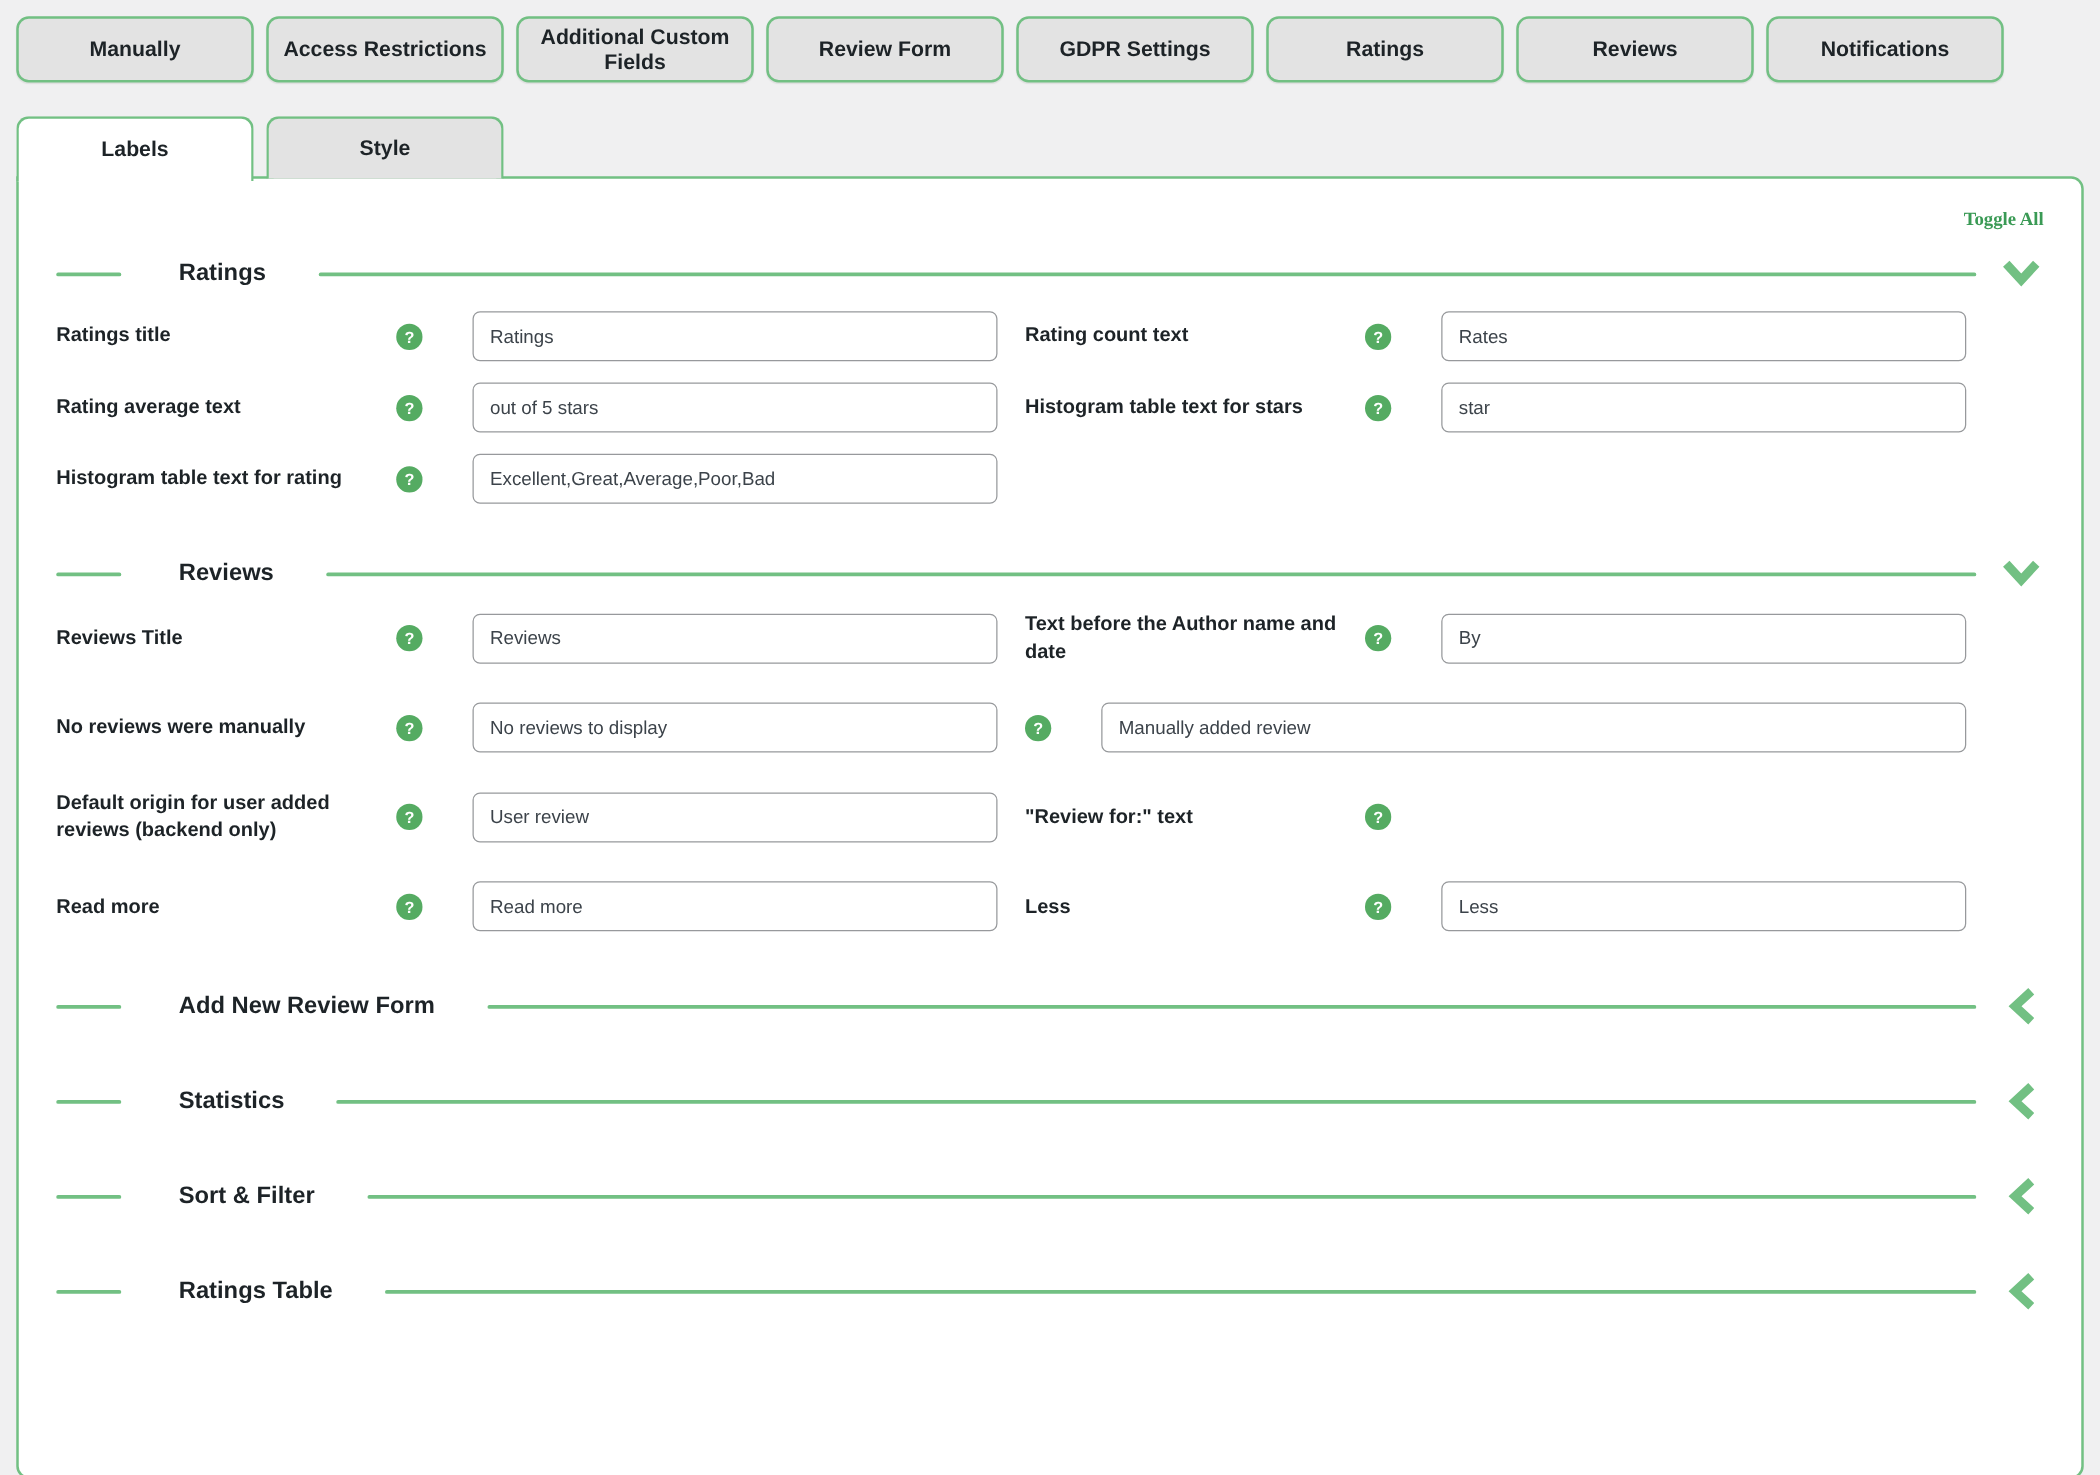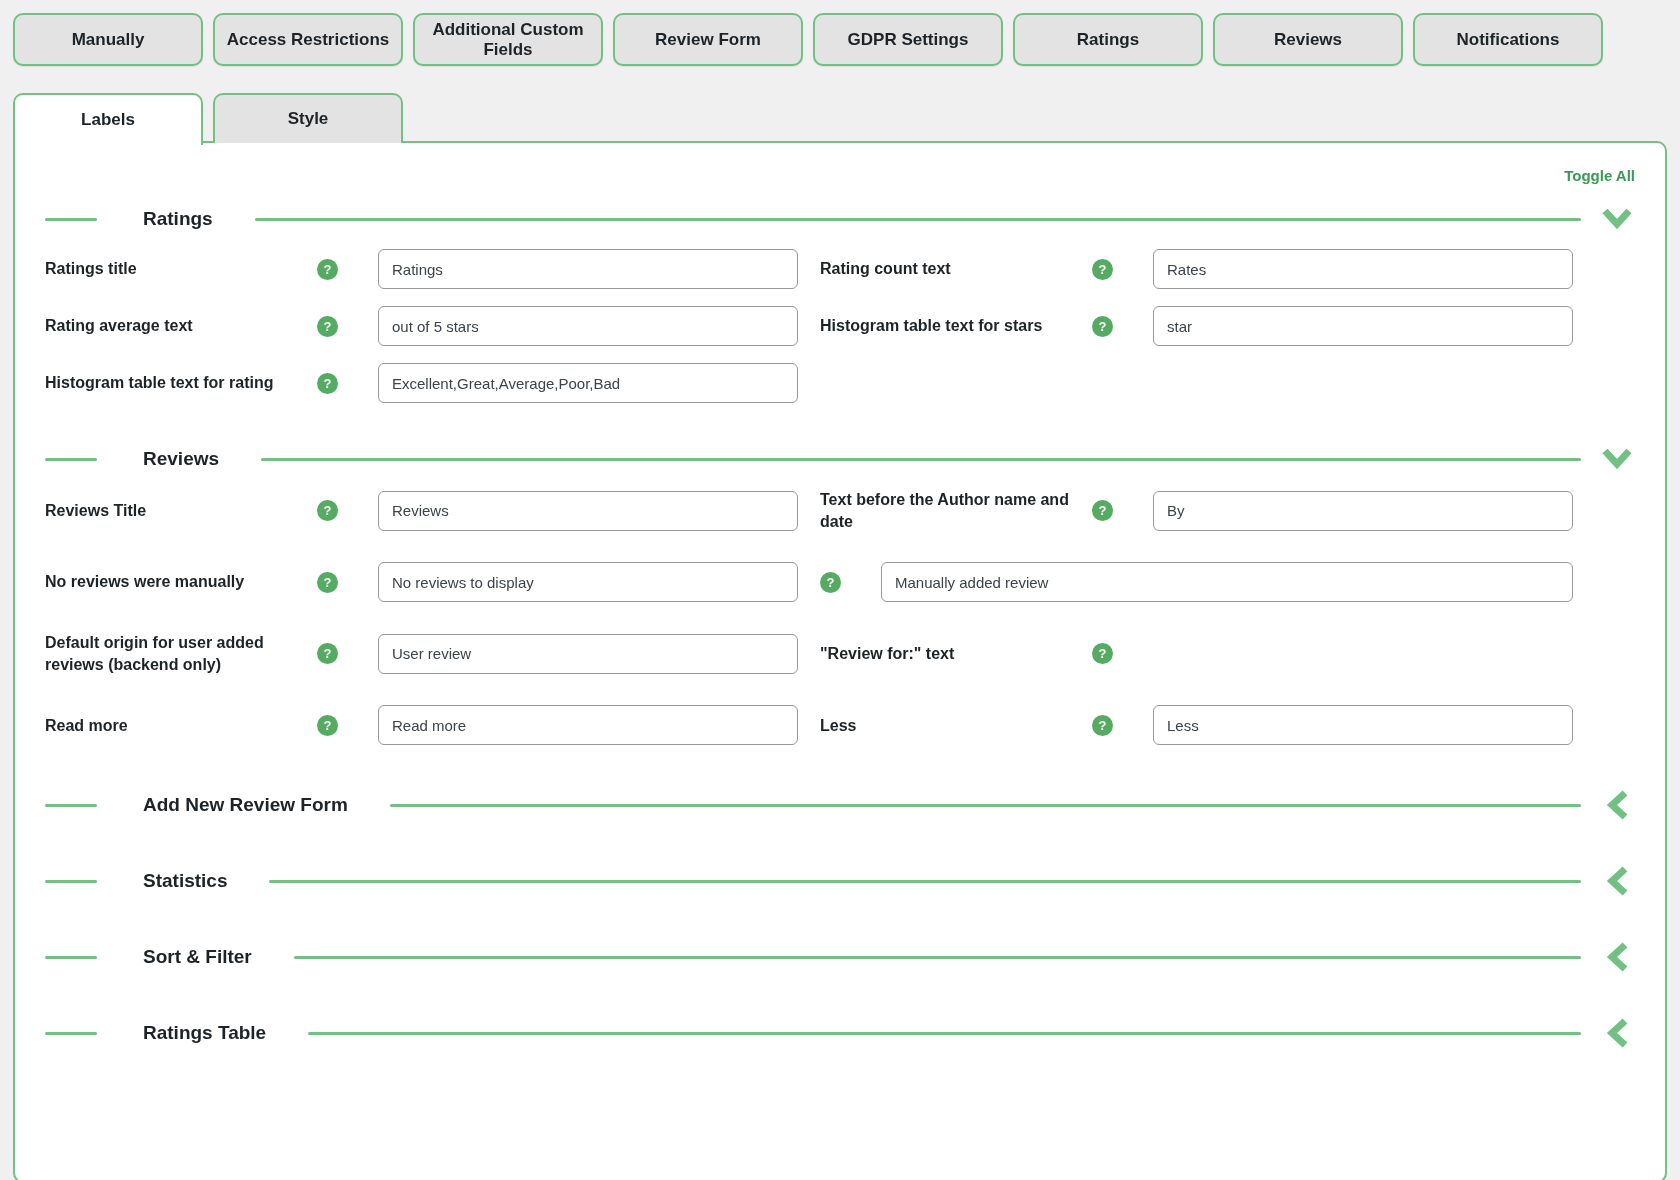--- a/index.html
+++ b/index.html
@@ -72,20 +72,21 @@
     border-radius:0 10px 10px 10px;
     padding:22px 30px 0 30px;
     overflow:hidden;
   }
   .toggle-all{
     text-align:right;
     font-weight:700;font-size:15px;
     color:var(--accentText);
     height:22px;line-height:22px;
     cursor:pointer;
+    font-family:Liberation Serif, serif;
   }
   
   .section-header{
     display:flex;align-items:center;
     height:32px;
   }
   .sh-line-short{width:52px;height:3px;background:var(--accent);flex:none;border-radius:2px;}
   .sh-title{
     font-size:19px;font-weight:700;white-space:nowrap;
     margin:0 42px 0 46px;

